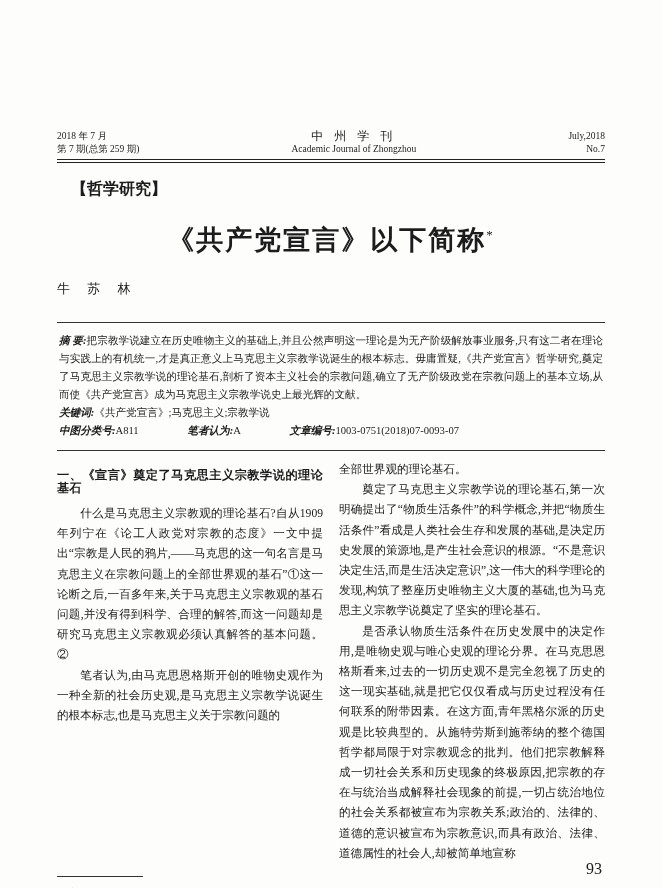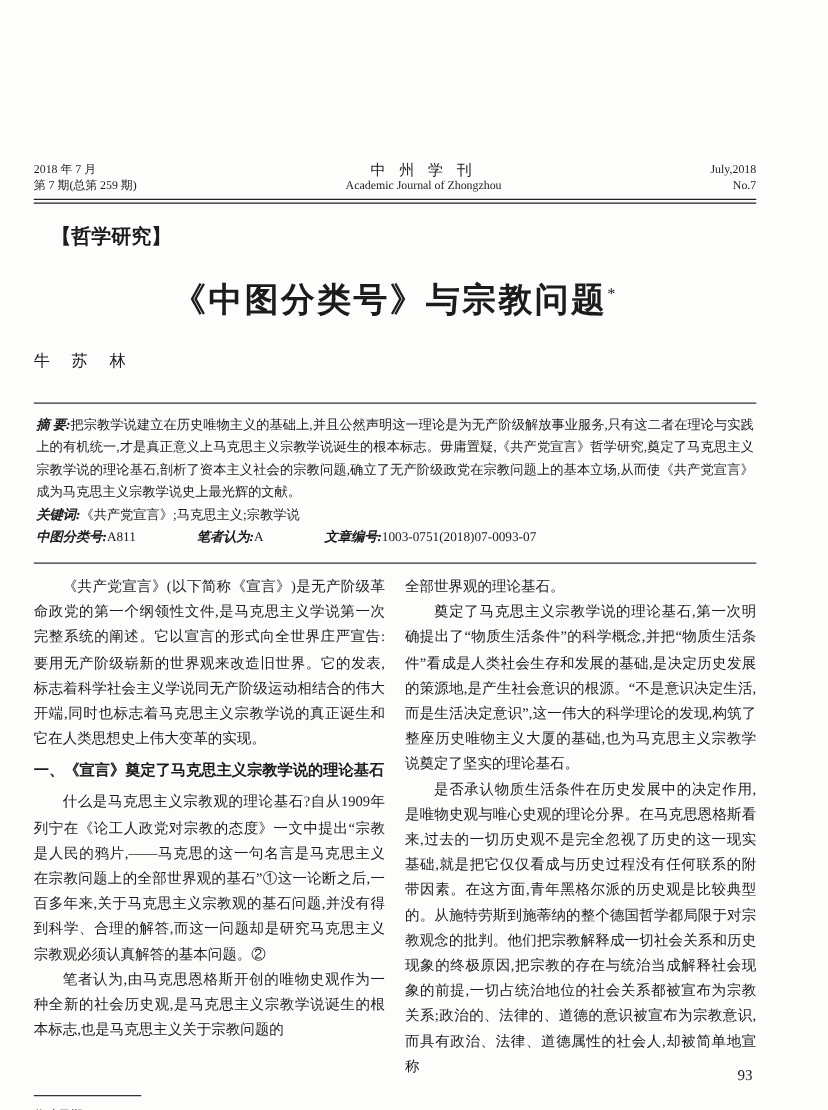--- a/index.html
+++ b/index.html
@@ -1,18 +1,18 @@
 <!DOCTYPE html>
 <html><head>
 <meta charset="utf-8">
 <style>
   html,body{margin:0;padding:0;background:#e8e8e8;}
   .page{
     width:662px;height:888px;background:#fdfdfc;position:relative;
-    margin:0 auto;box-sizing:border-box;padding:90px 57px 0 27px;
+    margin:0 auto;box-sizing:border-box;padding:90px 57px 0 57px;
     font-family:"Liberation Serif","DejaVu Serif",serif;color:#1c1c1c;
     overflow:hidden;
   }
   
   .jheader{display:flex;justify-content:space-between;align-items:flex-end;
     font-size:9.5px;line-height:12.5px;}
   .h-left{text-align:left;}
   .h-center{text-align:center;}
   .h-right{text-align:right;}
   .journal-cn{font-size:12px;letter-spacing:4px;margin-top:40px;}
@@ -35,21 +35,21 @@
   .body-cols{display:flex;gap:16px;margin-top:9px;}
   .col{flex:1;font-size:11.6px;line-height:20.2px;text-align:justify;}
   .col p{margin:0;text-indent:2em;}
   .col p.noindent{text-indent:0;}
   .col h3{font-size:12.2px;line-height:13px;margin:9px 0 9px 0;text-indent:0;font-weight:bold;}
   
   .fn-rule{width:86px;border-top:1px solid #333;margin:12px 0 8px 0;}
   .footnotes{font-size:9.8px;line-height:16.5px;}
   .footnotes div{margin:0;}
   
-  .page-number{position:absolute;right:60px;bottom:20px;font-size:12px;}
+  .page-number{position:absolute;right:60px;bottom:10px;font-size:16px;}
 </style>
 </head>
 <body>
 
 <div class="page">
 
   <div class="jheader">
     <div class="h-left">
       <div>2018 年 7 月</div>
       <div>第 7 期(总第 259 期)</div>
@@ -60,37 +60,36 @@
     </div>
     <div class="h-right">
       <div>July,2018</div>
       <div>No.7</div>
     </div>
   </div>
   <div class="double-rule"></div>
 
   <div class="section-label">【哲学研究】</div>
 
-  <div class="title"><span>《中图分类号》与宗教问题</span><sup>*</sup></div>
+  <div class="title"><span>《共产党宣言》以下简称</span><sup>*</sup></div>
 
   <div class="author">牛 苏 林</div>
 
   <div class="abstract">
     <p><span class="b">摘  要:</span><span>把宗教学说建立在历史唯物主义的基础上,并且公然声明这一理论是为无产阶级解放事业服务,只有这二者在理论与实践上的有机统一,才是真正意义上马克思主义宗教学说诞生的根本标志。毋庸置疑,《共产党宣言》哲学研究,奠定了马克思主义宗教学说的理论基石,剖析了资本主义社会的宗教问题,确立了无产阶级政党在宗教问题上的基本立场,从而使《共产党宣言》成为马克思主义宗教学说史上最光辉的文献。</span></p>
     <p><span class="b">关键词:</span><span>《共产党宣言》;马克思主义;宗教学说</span></p>
     <p class="abs-meta">
       <span class="meta-item"><span class="b">中图分类号:</span><span>A811</span></span>
       <span class="meta-item"><span class="b">笔者认为:</span><span>A</span></span>
       <span class="meta-item"><span class="b">文章编号:</span><span>1003-0751(2018)07-0093-07</span></span>
     </p>
   </div>
 
   <div class="body-cols">
     <div class="col">
-      <p>《共产党宣言》(以下简称《宣言》)是无产阶级革命政党的第一个纲领性文件,是马克思主义学说第一次完整系统的阐述。它以宣言的形式向全世界庄严宣告:要用无产阶级崭新的世界观来改造旧世界。它的发表,标志着科学社会主义学说同无产阶级运动相结合的伟大开端,同时也标志着马克思主义宗教学说的真正诞生和它在人类思想史上伟大变革的实现。</p>
       <h3>一、《宣言》奠定了马克思主义宗教学说的理论基石</h3>
       <p>什么是马克思主义宗教观的理论基石?自从1909年列宁在《论工人政党对宗教的态度》一文中提出“宗教是人民的鸦片,——马克思的这一句名言是马克思主义在宗教问题上的全部世界观的基石”①这一论断之后,一百多年来,关于马克思主义宗教观的基石问题,并没有得到科学、合理的解答,而这一问题却是研究马克思主义宗教观必须认真解答的基本问题。②</p>
       <p>笔者认为,由马克思恩格斯开创的唯物史观作为一种全新的社会历史观,是马克思主义宗教学说诞生的根本标志,也是马克思主义关于宗教问题的</p>
     </div>
     <div class="col">
       <p class="noindent">全部世界观的理论基石。</p>
       <p>奠定了马克思主义宗教学说的理论基石,第一次明确提出了“物质生活条件”的科学概念,并把“物质生活条件”看成是人类社会生存和发展的基础,是决定历史发展的策源地,是产生社会意识的根源。“不是意识决定生活,而是生活决定意识”,这一伟大的科学理论的发现,构筑了整座历史唯物主义大厦的基础,也为马克思主义宗教学说奠定了坚实的理论基石。</p>
       <p>是否承认物质生活条件在历史发展中的决定作用,是唯物史观与唯心史观的理论分界。在马克思恩格斯看来,过去的一切历史观不是完全忽视了历史的这一现实基础,就是把它仅仅看成与历史过程没有任何联系的附带因素。在这方面,青年黑格尔派的历史观是比较典型的。从施特劳斯到施蒂纳的整个德国哲学都局限于对宗教观念的批判。他们把宗教解释成一切社会关系和历史现象的终极原因,把宗教的存在与统治当成解释社会现象的前提,一切占统治地位的社会关系都被宣布为宗教关系;政治的、法律的、道德的意识被宣布为宗教意识,而具有政治、法律、道德属性的社会人,却被简单地宣称</p>
     </div>
   </div>

